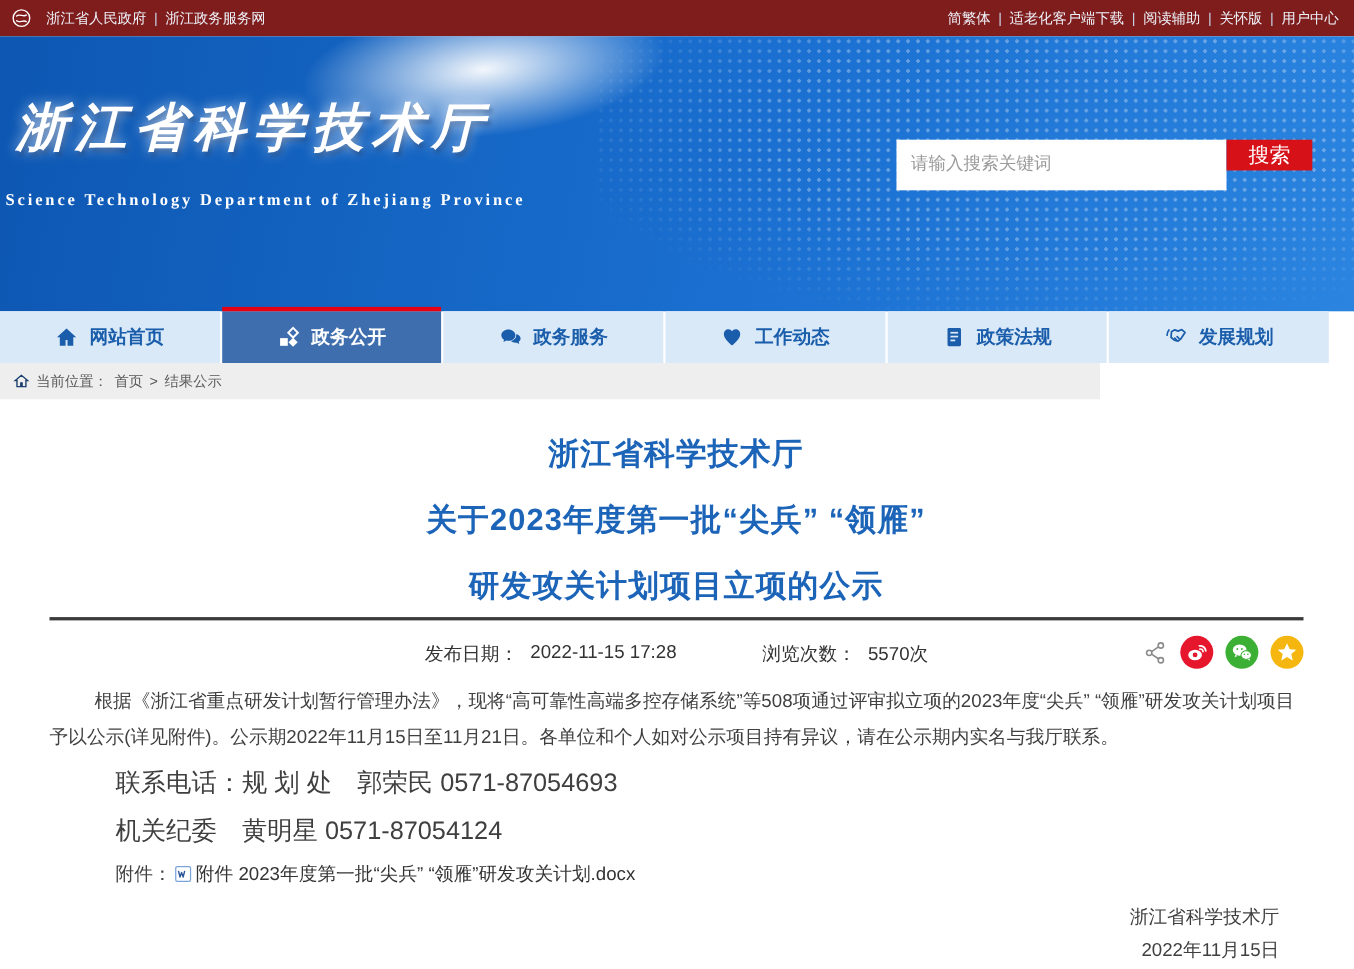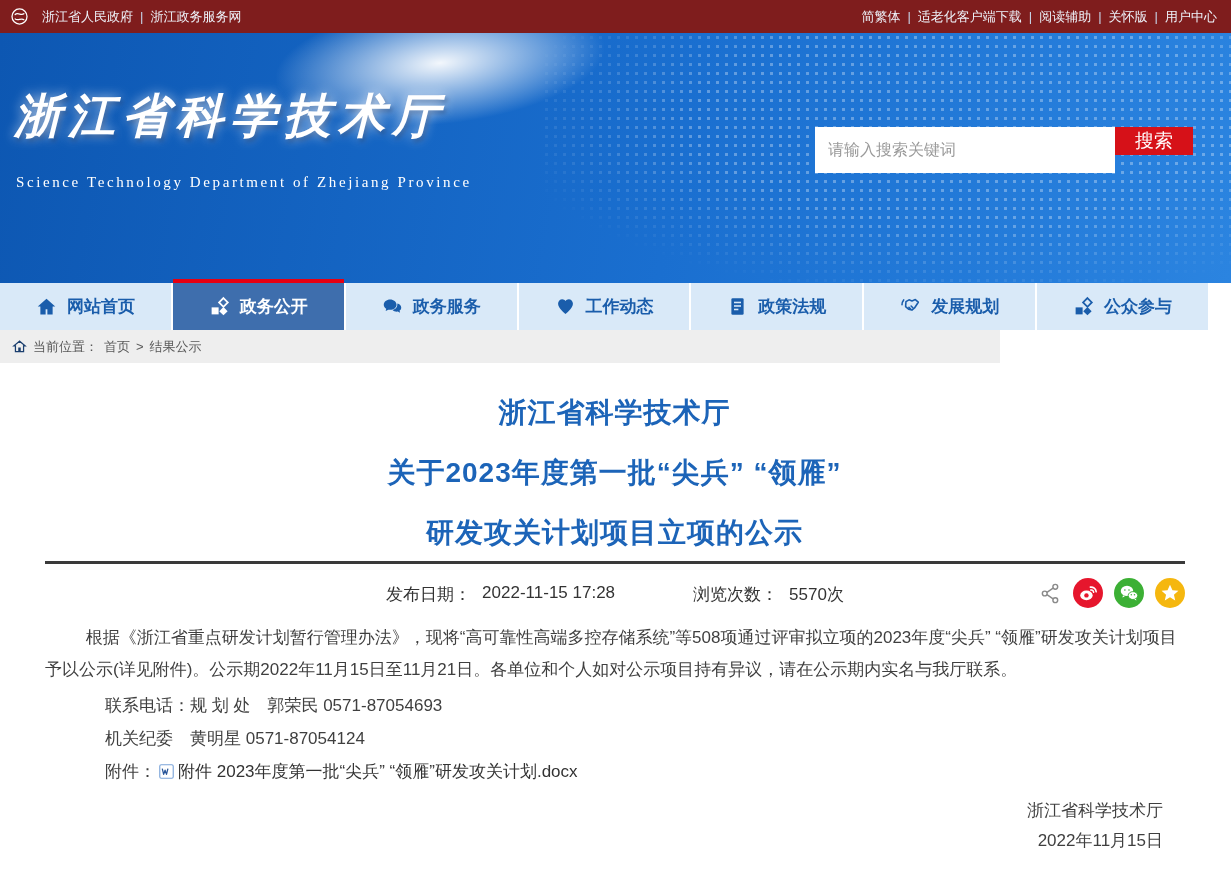--- a/index.html
+++ b/index.html
@@ -21,21 +21,21 @@
            background:radial-gradient(closest-side,rgba(255,255,255,.95),rgba(255,255,255,0) 72%);
            transform:rotate(-6deg); }
   .dotmap { position:absolute; right:0; top:0; width:56%; height:100%; opacity:.75;
             background-image:radial-gradient(rgba(255,255,255,.42) 1.4px,transparent 1.9px);
             background-size:9px 9px;
             -webkit-mask-image:radial-gradient(ellipse at 62% 35%,#000 45%,transparent 78%);
             mask-image:radial-gradient(ellipse at 62% 35%,#000 45%,transparent 78%); }
   .site-title { position:absolute; left:14px; top:52px; color:#fff; font-size:47px; font-weight:bold;
                 font-style:italic; letter-spacing:7px; font-family:"DejaVu Serif","Liberation Serif",serif;
                 text-shadow:0 0 12px rgba(255,255,255,.75), 2px 3px 4px rgba(0,40,100,.55); }
-  .site-sub { position:absolute; left:16px; top:141px; color:#fff; font-size:15px; font-weight:normal;
+  .site-sub { position:absolute; left:5px; top:141px; color:#fff; font-size:15px; font-weight:bold;
               letter-spacing:2.6px; font-family:"Liberation Serif","DejaVu Serif",serif; }
   .search { position:absolute; right:38px; top:94px; display:flex; }
   .search input { width:300px; height:46px; border:0; outline:none; padding:0 13px; font-size:16px; color:#333; }
   .search input::placeholder { color:#9a9a9a; }
   .search button { width:78px; height:28px; border:0; background:#d61118; color:#fff; font-size:19px; cursor:pointer; }
 
   
   .nav { width:1208px; height:47px; display:flex; gap:2px; }
   .nav-item { flex:1; background:#d9e9f8; color:#1a5dab; font-size:17px; font-weight:bold;
               display:flex; align-items:center; justify-content:center; gap:10px;
@@ -60,21 +60,21 @@
   .meta .pair { display:flex;gap:11px; }
   .share-wrap { position:absolute; right:0; top:0; display:flex; align-items:center; gap:11px; }
   .share-glyph { width:23px; height:23px; cursor:pointer; }
   .share-circle { width:30px; height:30px; border-radius:50%; display:flex; align-items:center;
                   justify-content:center; cursor:pointer; }
   .share-circle svg { width:22px; height:22px; }
   .c-weibo { background:#e6162d; } .c-wechat { background:#3cb035; } .c-qzone { background:#f5b70f; }
 
   .para { width:1140px; margin-top:12px; font-size:17px; color:#3f3f3f; line-height:1.9;
           text-indent:2.4em; }
-  .contacts { margin-top:2px; padding-left:60px; font-size:17px; color:#3f3f3f; line-height:1.95; }
+  .contacts { margin-top:2px; padding-left:60px; font-size:23px; color:#3f3f3f; line-height:1.95; }
   .attach-row { padding-left:60px; font-size:17px; color:#3f3f3f; line-height:1.95;
                 display:flex; align-items:center; }
   .attach-row svg { width:17px; height:17px; margin:0 3px 0 2px; }
   .attach-link { color:#333; cursor:pointer; }
   .signature { width:1140px; margin-top:8px; text-align:right; padding-right:22px;
                font-size:17px; color:#3f3f3f; line-height:1.75; }
 </style>
 </head>
 <body>
 
@@ -149,28 +149,20 @@
     </svg>
     <span>政策法规</span>
   </div>
   <div class="nav-item">
     <svg viewBox="0 0 24 24" fill="none" stroke="currentColor" stroke-width="1.8">
       <path d="M4.2 4.5C3 6 2.3 8 2.3 10" stroke-linecap="round"></path>
       <path d="M6.8 6.5L10.3 4.4l3.4 1.3 3.8-1.6 3.4 3-4.3 6.6-3 2.4-3.8-1-3.4-3z" stroke-linejoin="round"></path>
       <path d="M10.2 13l2 2M12.7 11.4l2 2" stroke-linecap="round"></path>
     </svg>
     <span>发展规划</span>
-  </div>
-  <div class="nav-item">
-    <svg viewBox="0 0 24 24" fill="currentColor">
-      <rect x="3" y="13" width="8" height="8"></rect>
-      <path d="M16.5 12.5l4.8 4.8-4.8 4.8-4.8-4.8z"></path>
-      <path d="M16.5 2.4l5 5-5 5-5-5z" fill="none" stroke="currentColor" stroke-width="2"></path>
-    </svg>
-    <span>公众参与</span>
   </div>
 </div>
 
 <div class="crumbbar">
   <svg viewBox="0 0 24 24">
     <path d="M12 3.5L3 11h2.5v9h5.5v-5.5h2V20h5.5v-9H21z" fill="none" stroke="#1a3e6e" stroke-width="2"></path>
   </svg>
   <span>当前位置：</span>
   <span class="crumb-link">首页</span>
   <span>&gt;</span>

